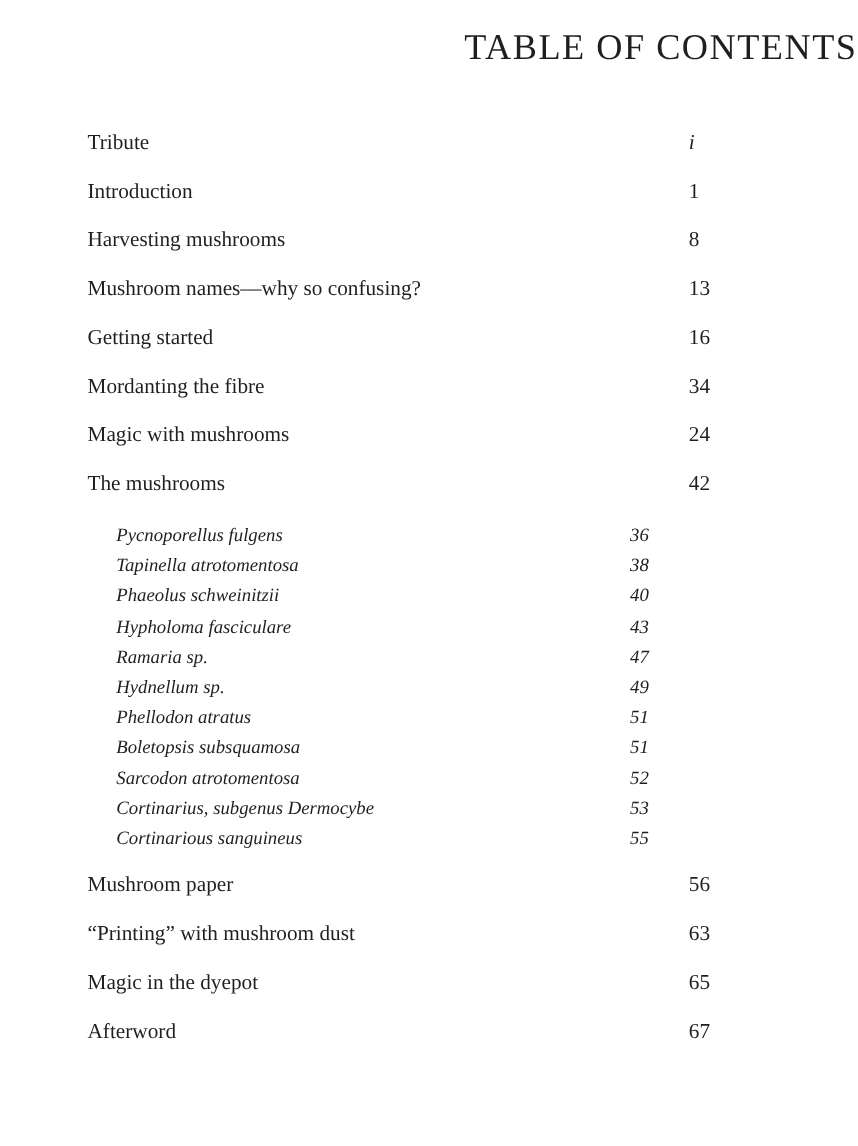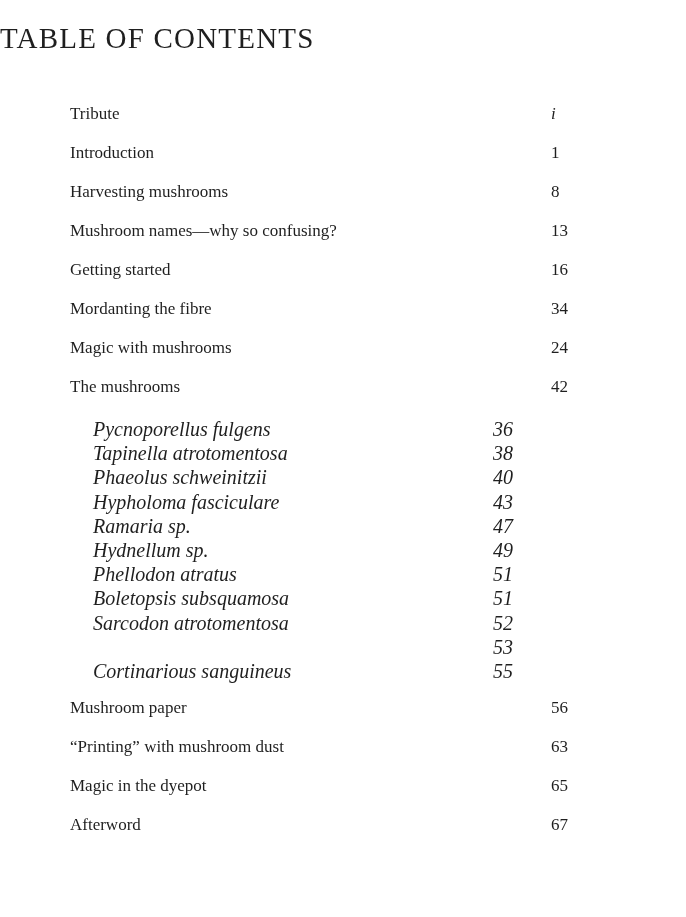--- a/index.html
+++ b/index.html
@@ -16,21 +16,21 @@
     width: 686px;
     height: 917px;
     font-family: "Liberation Serif", "DejaVu Serif", serif;
   }
   .page-title {
     margin: 24px 0 53px 0;
     font-size: 29px;
     font-weight: 400;
     line-height: 28px;
     letter-spacing: 1.2px;
-    text-align: left;
+    text-align: right;
   }
   .content {
     margin: 0 70px;
   }
   .toc-row {
     position: relative;
     height: 18px;
     margin-bottom: 21px;
     font-size: 17px;
     line-height: 18px;
@@ -39,31 +39,31 @@
     position: absolute;
     left: 481px;
     top: 0;
     white-space: nowrap;
   }
   .italic {
     font-style: italic;
   }
   .sub-list {
     margin: 0 0 16px 23px;
-    font-size: 20px;
+    font-size: 15px;
     font-style: italic;
     line-height: 24.2px;
   }
   .sub-row {
     position: relative;
     height: 24.2px;
   }
   .sub-row .entry-page {
     position: absolute;
-    left: 400px;
+    left: 411px;
     top: 0;
     white-space: nowrap;
   }
   .entry-label {
     white-space: nowrap;
   }
 </style>
 </head>
 <body style="background: rgb(255, 255, 255);">
 
@@ -133,20 +133,21 @@
   </div>
         <div class="sub-row">
     <span class="entry-label">Boletopsis subsquamosa</span>
     <span class="entry-page">51</span>
   </div>
         <div class="sub-row">
     <span class="entry-label">Sarcodon atrotomentosa</span>
     <span class="entry-page">52</span>
   </div>
         <div class="sub-row">
+    <span class="entry-label">Cortinarius, subgenus Dermocybe</span>
     <span class="entry-page">53</span>
   </div>
         <div class="sub-row">
     <span class="entry-label">Cortinarious sanguineus</span>
     <span class="entry-page">55</span>
   </div>
       </div>
       <div class="toc-row">
     <span class="entry-label">Mushroom paper</span>
     <span class="entry-page">56</span>

